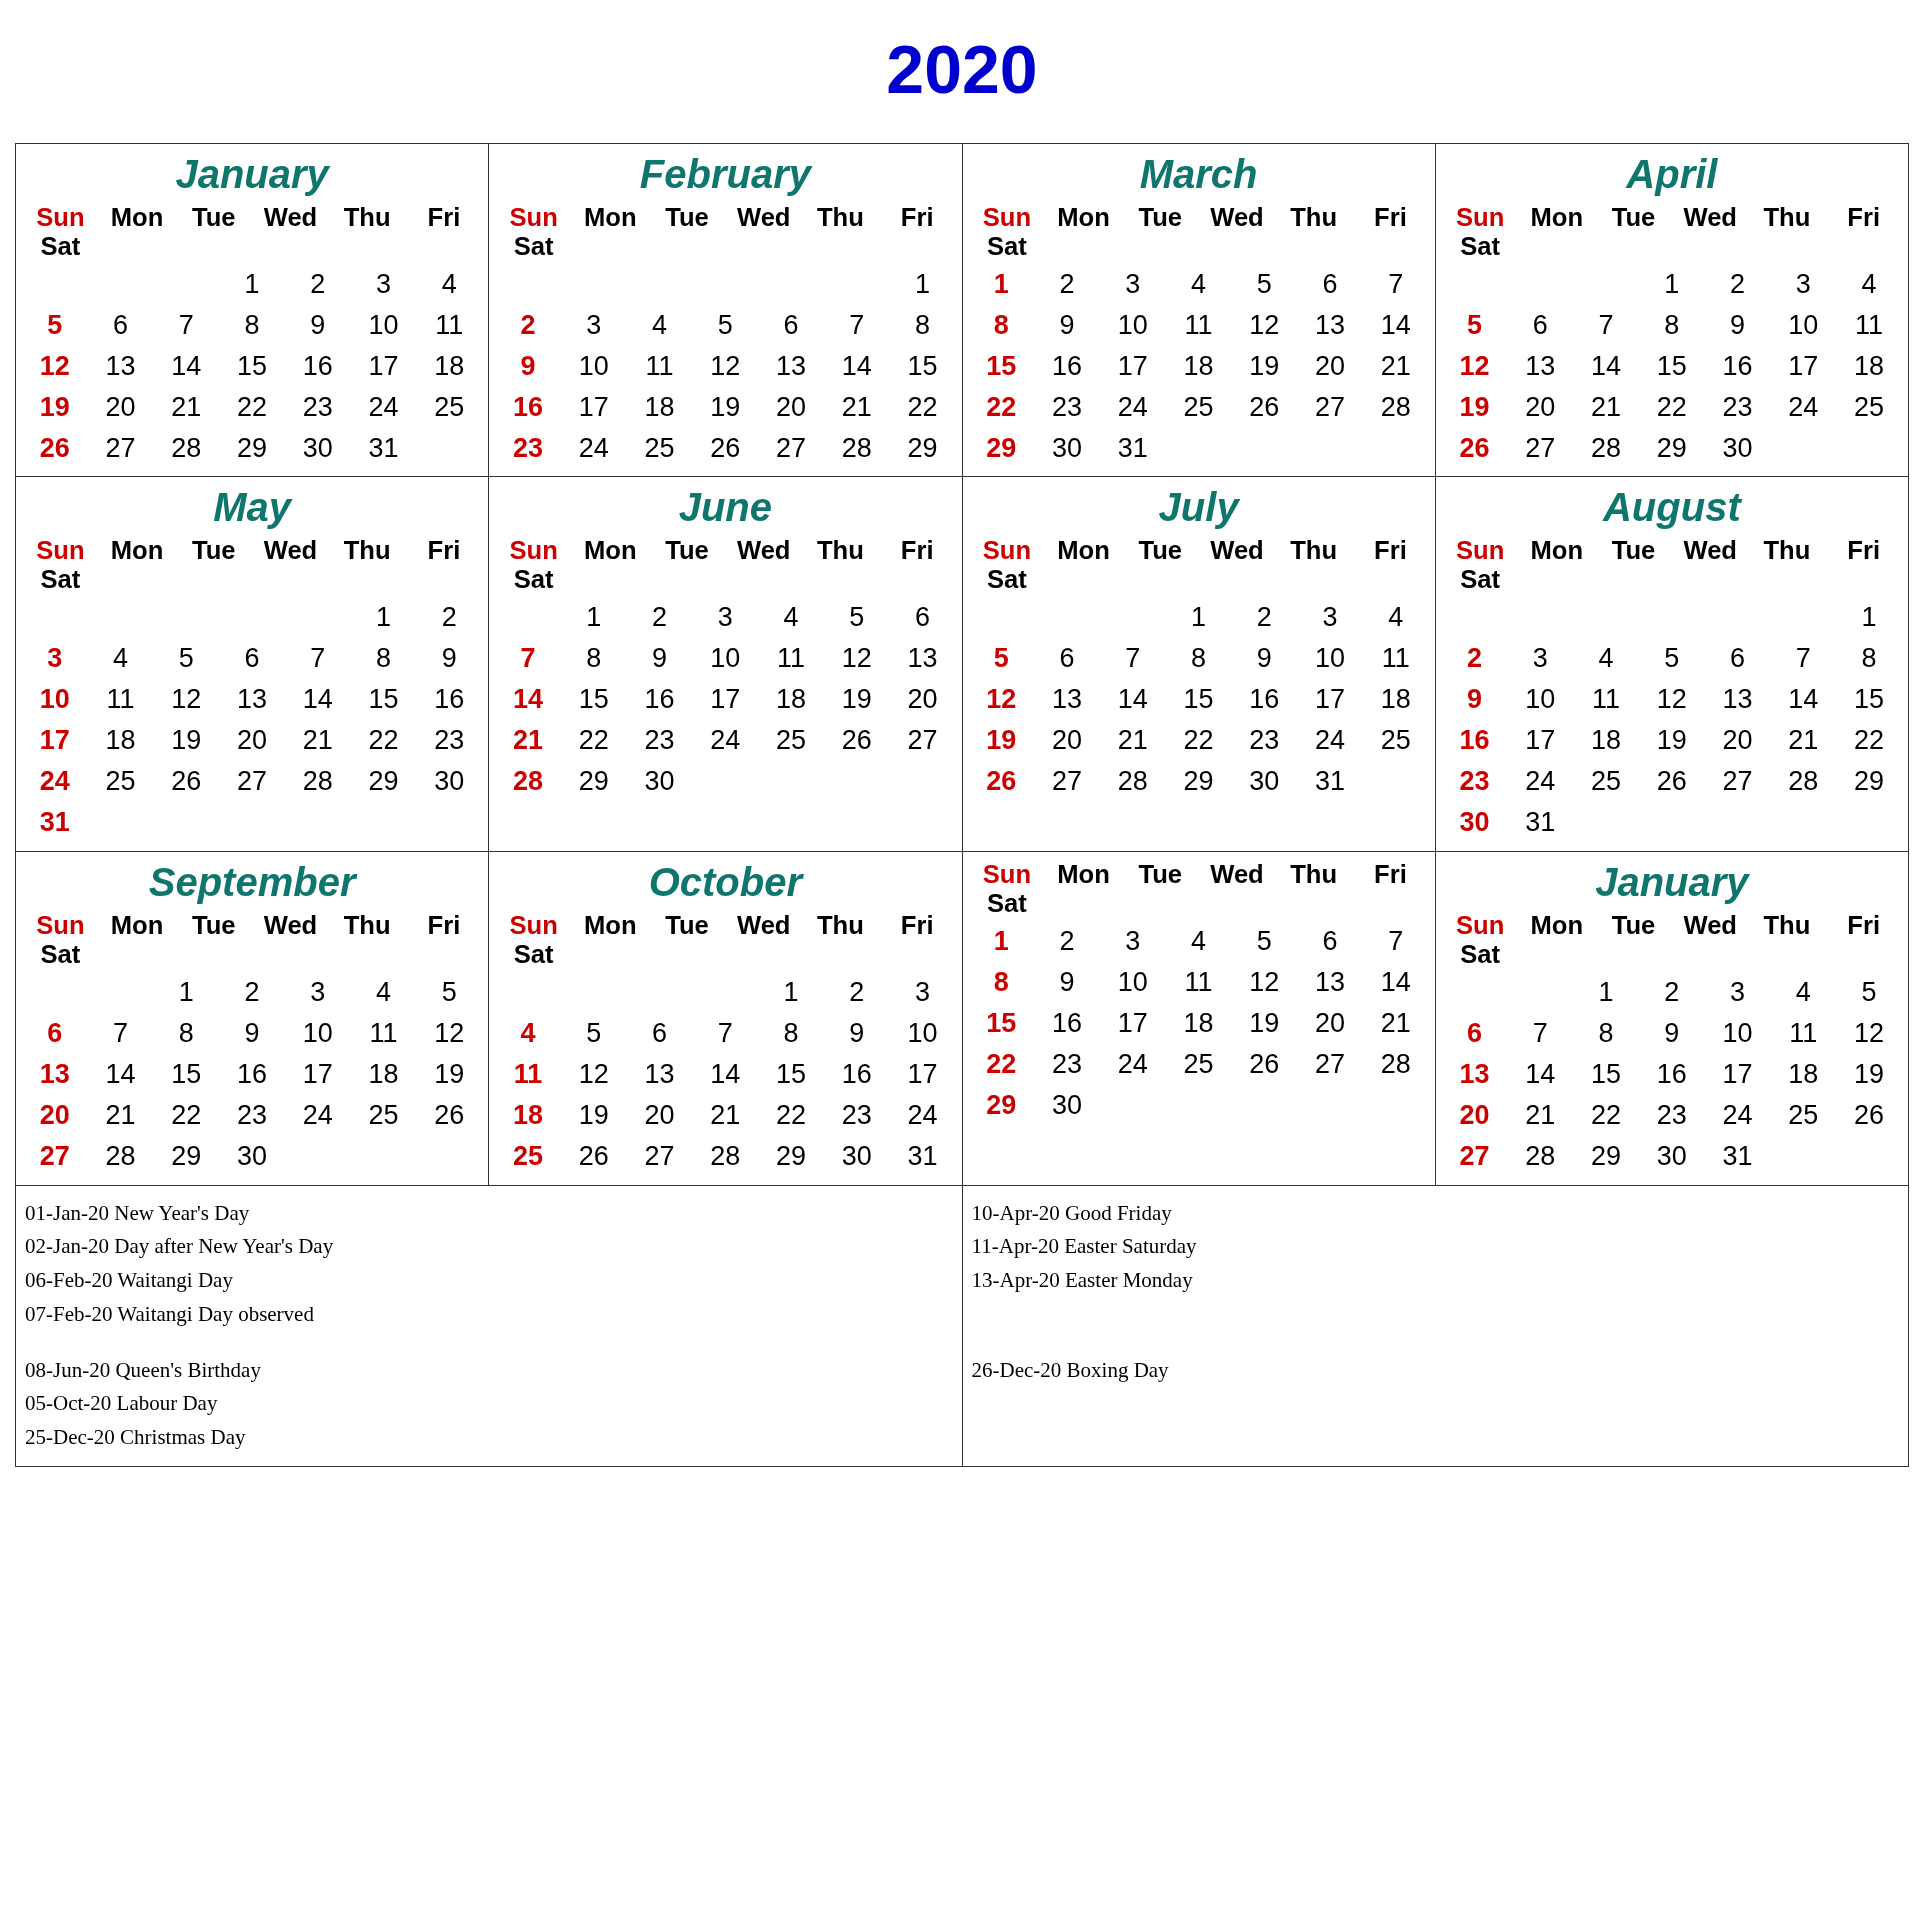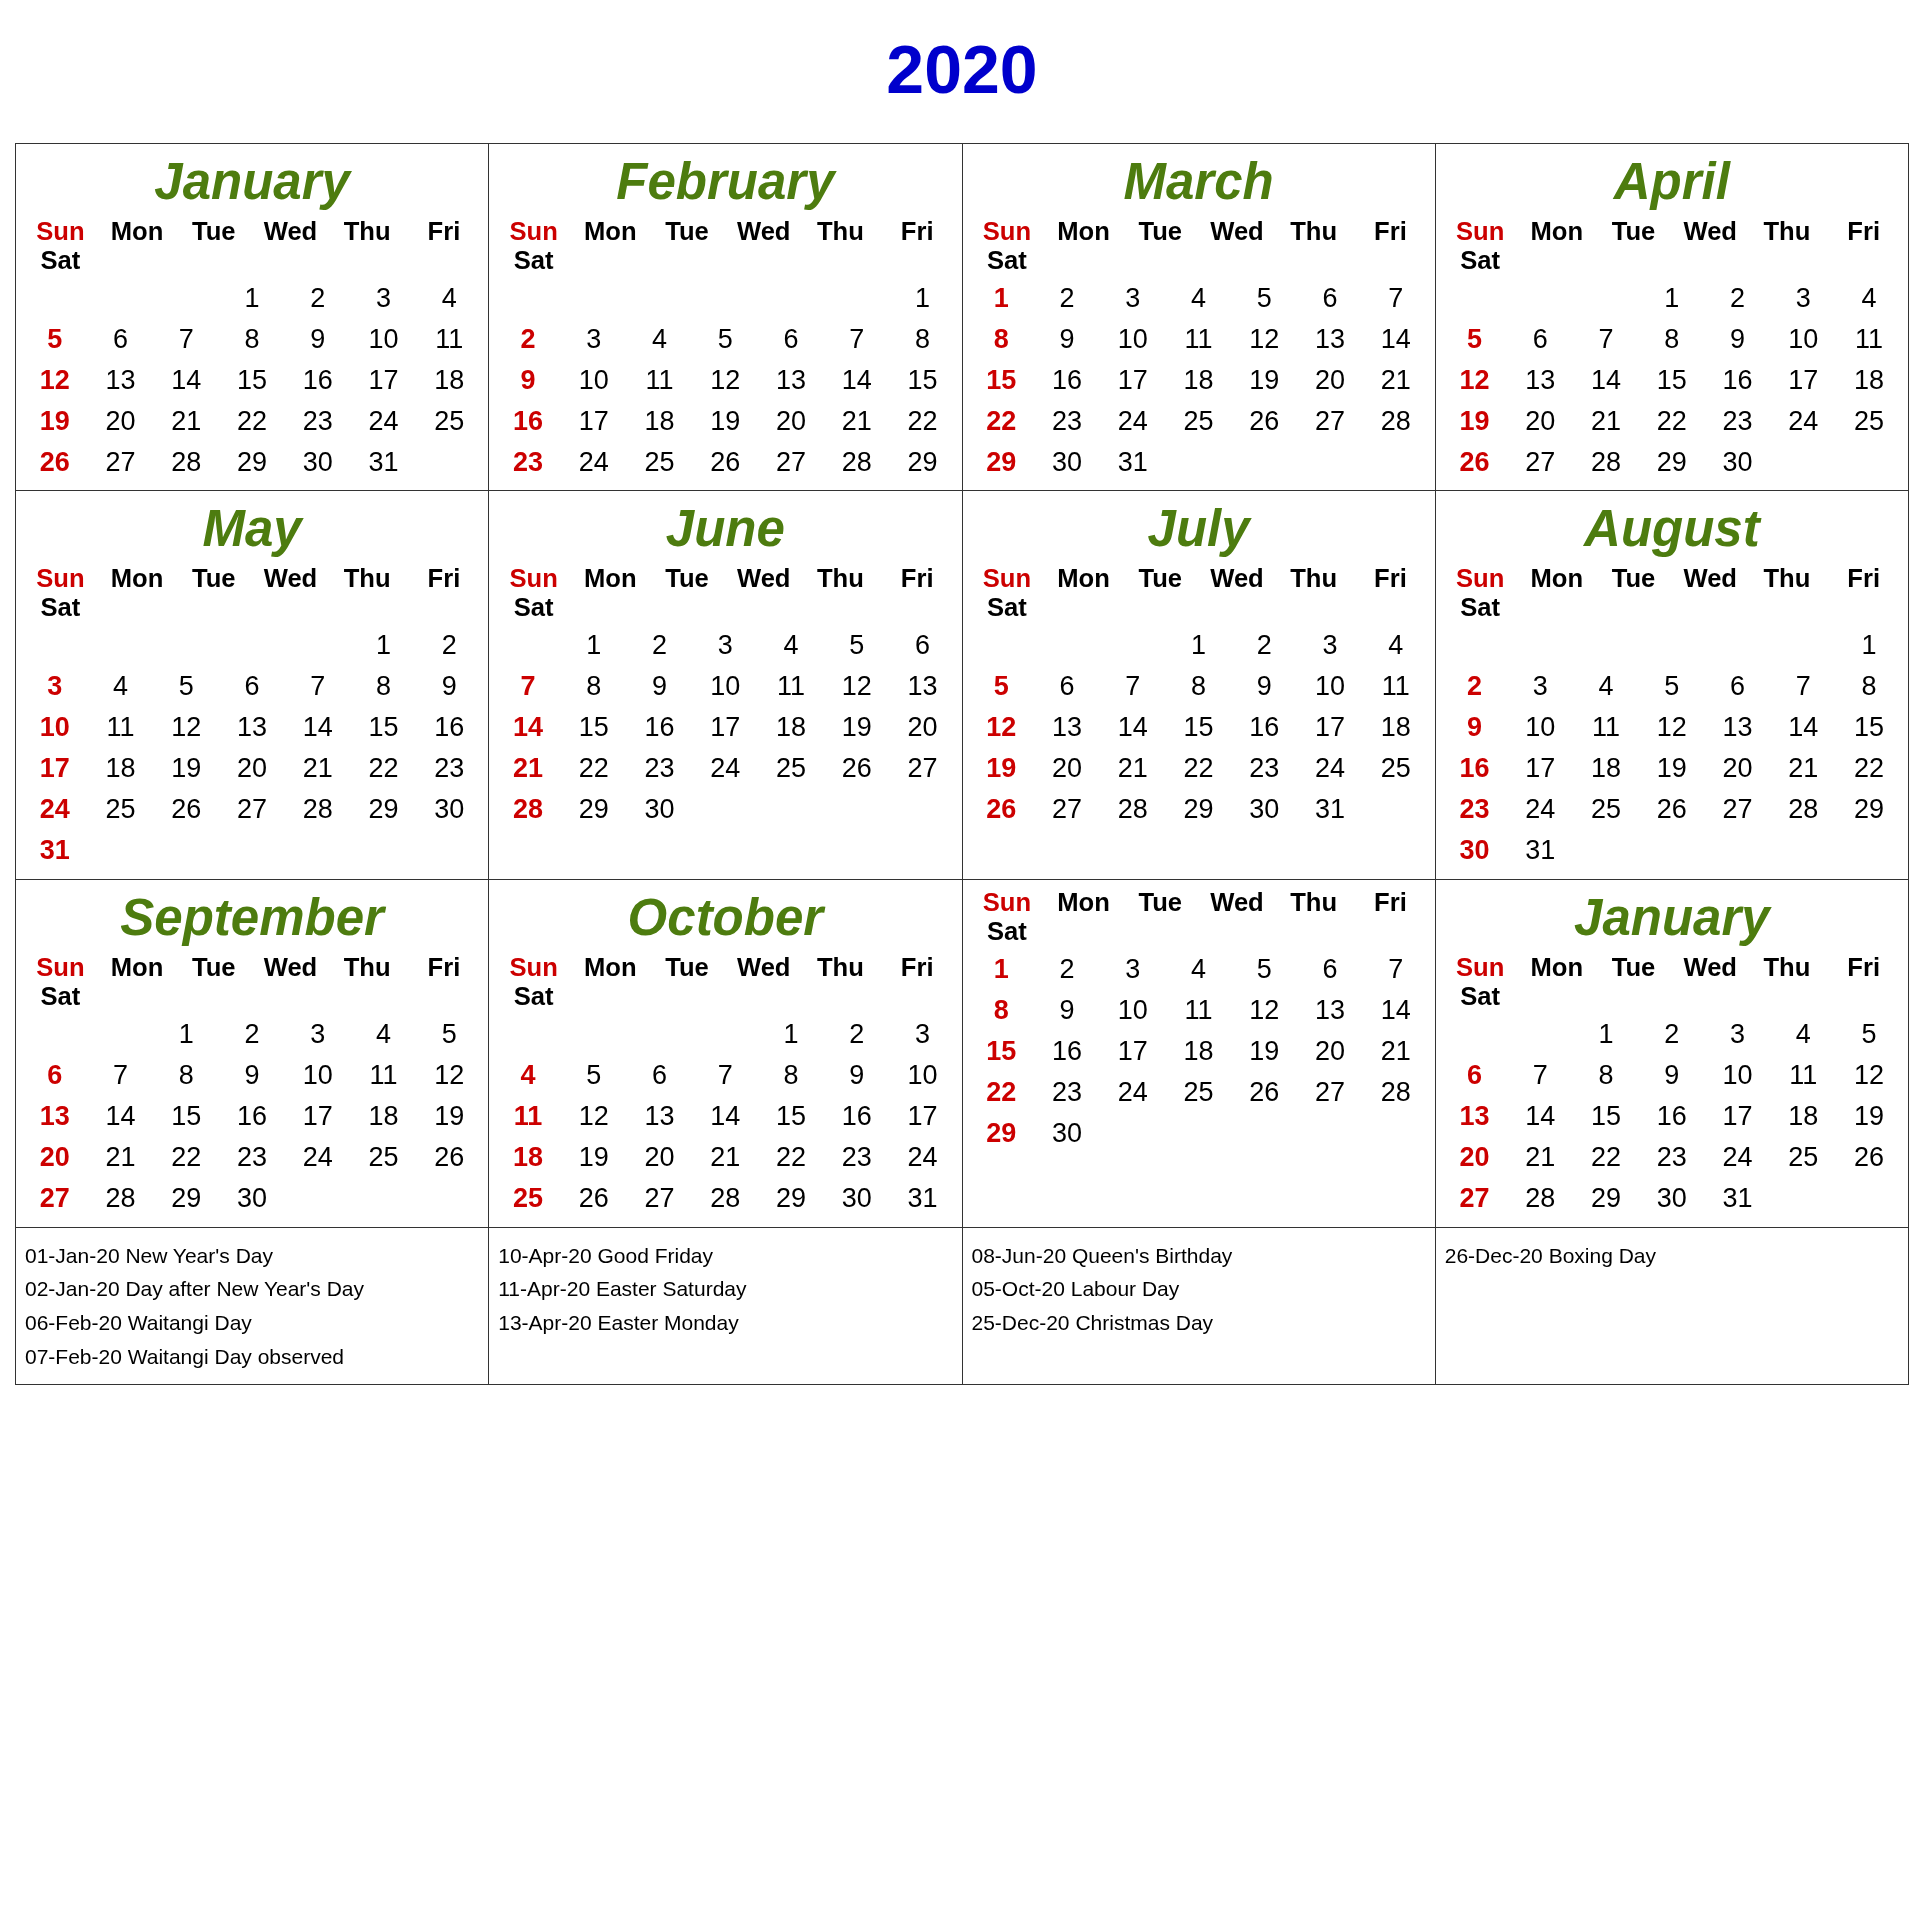--- a/index.html
+++ b/index.html
@@ -28,24 +28,24 @@
       border-top: 1.5px solid #333;
     }
     .month-cell {
       border-right: 1.5px solid #333;
       border-bottom: 1.5px solid #333;
       padding: 7.5px 6px;
       overflow: hidden;
     }
     .month-name {
       text-align: center;
-      font-size: 51px;
+      font-size: 40px;
       font-style: italic;
       font-weight: bold;
-      color: #4d7c0f;
+      color: #0f766e;
       margin-bottom: 6px;
     }
     .day-headers {
       display: grid;
       grid-template-columns: repeat(6, 1fr);
       margin-bottom: 3px;
     }
     .day-header {
       text-align: center;
       font-size: 25.6px;
@@ -61,23 +61,24 @@
       text-align: center;
       font-size: 27px;
       padding: 3px 0;
       line-height: 1.3;
     }
     .day-cell.sun { color: #cc0000; font-weight: bold; }
     .day-cell.weekday { color: #000; }
     .day-cell.empty { }
     .holidays-section {
       display: grid;
-      grid-template-columns: repeat(4, 1fr);
+      grid-template-columns: repeat(2, 1fr);
       border-left: 1.5px solid #333;
       border-bottom: 1.5px solid #333;
+      font-family: Liberation Serif, serif;
     }
     .holiday-col {
       border-right: 1.5px solid #333;
       padding: 11.3px 9px;
       font-size: 21px;
       line-height: 1.6;
     }
     .holiday-entry {
       display: block;
     }

